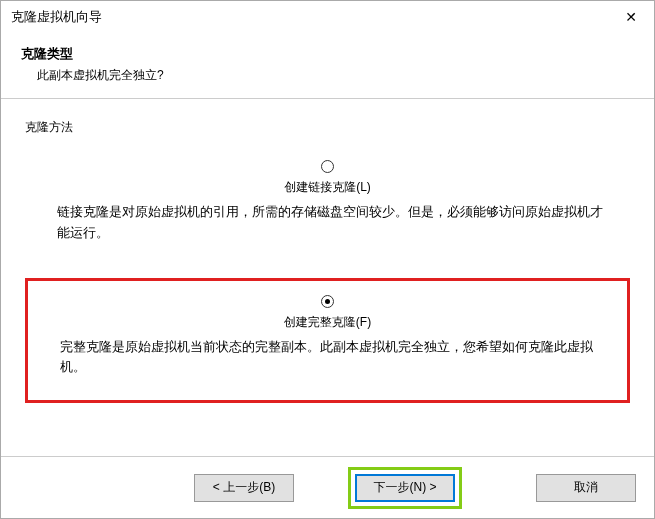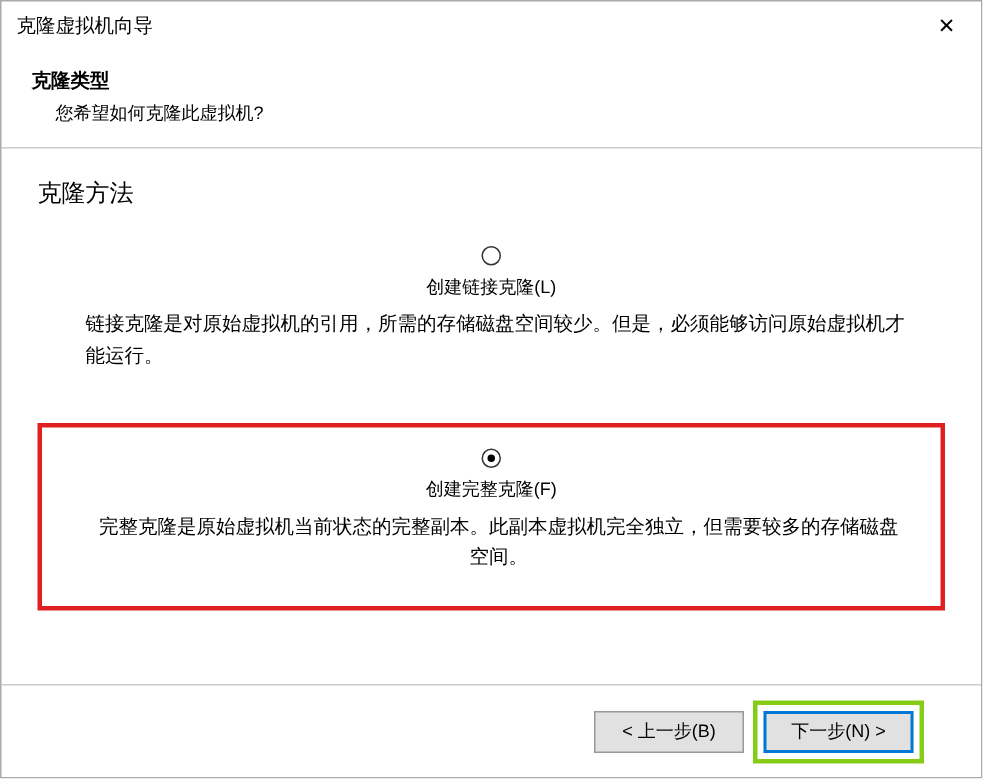--- a/index.html
+++ b/index.html
@@ -50,32 +50,31 @@
   }
   .header-subtitle {
     font-size: 12px;
     padding-left: 16px;
   }
   .body {
     flex: 1;
     padding: 20px 24px 10px 24px;
   }
   .section-label {
-    font-size: 16px;
+    font-size: 12px;
     margin-bottom: 18px;
   }
   .option {
     padding: 6px 12px 12px 12px;
     margin-bottom: 22px;
   }
   .option.highlighted {
     border: 3px solid #e02020;
     padding-top: 14px;
     padding-bottom: 22px;
-    text-align: center;
   }
   .radio-row {
     display: flex;
     align-items: center;
     gap: 6px;
     margin-bottom: 6px;
     flex-direction: column;
   }
   .radio {
     width: 13px;
@@ -121,20 +120,21 @@
     background: #e1e1e1;
     font-size: 12px;
     font-family: inherit;
     cursor: pointer;
     display: inline-flex;
     align-items: center;
     justify-content: center;
   }
   .btn-wrap {
     display: inline-flex;
+    margin-left: 48px;
   }
   .btn-wrap.highlighted {
     border: 3px solid #84cc16;
     padding: 4px;
   }
   .btn.default {
     border: 2px solid #0078d7;
   }
   .spacer { width: 14px; }
 </style>
@@ -145,46 +145,49 @@
 
   <div class="titlebar">
     <span class="titlebar-title">克隆虚拟机向导</span>
     <div class="titlebar-close">
       <span>✕</span>
     </div>
   </div>
 
   <div class="header">
     <div class="header-title">克隆类型</div>
-    <div class="header-subtitle">您希望如何克隆此虚拟机?</div>
+    <div class="header-subtitle">此副本虚拟机完全独立?</div>
   </div>
 
   <div class="body">
     <div class="section-label">克隆方法</div>
 
     <div class="option">
       <div class="radio-row">
         <span class="radio"></span>
         <span class="option-label">创建链接克隆(L)</span>
       </div>
       <div class="option-desc">链接克隆是对原始虚拟机的引用，所需的存储磁盘空间较少。但是，必须能够访问原始虚拟机才能运行。</div>
     </div>
 
     <div class="option highlighted">
       <div class="radio-row">
         <span class="radio checked"></span>
         <span class="option-label">创建完整克隆(F)</span>
       </div>
-      <div class="option-desc">完整克隆是原始虚拟机当前状态的完整副本。此副本虚拟机完全独立，但需要较多的存储磁盘空间。</div>
+      <div class="option-desc">完整克隆是原始虚拟机当前状态的完整副本。此副本虚拟机完全独立，您希望如何克隆此虚拟机。</div>
     </div>
   </div>
 
   <div class="footer">
     <span class="btn-wrap">
       <button class="btn">&lt; 上一步(B)</button>
     </span>
     <span class="btn-wrap highlighted">
       <button class="btn default">下一步(N) &gt;</button>
     </span>
     <span class="spacer"></span>
+    <span class="btn-wrap">
+      <button class="btn">取消</button>
+    </span>
   </div>
 
 </div>
 
 </body></html>

